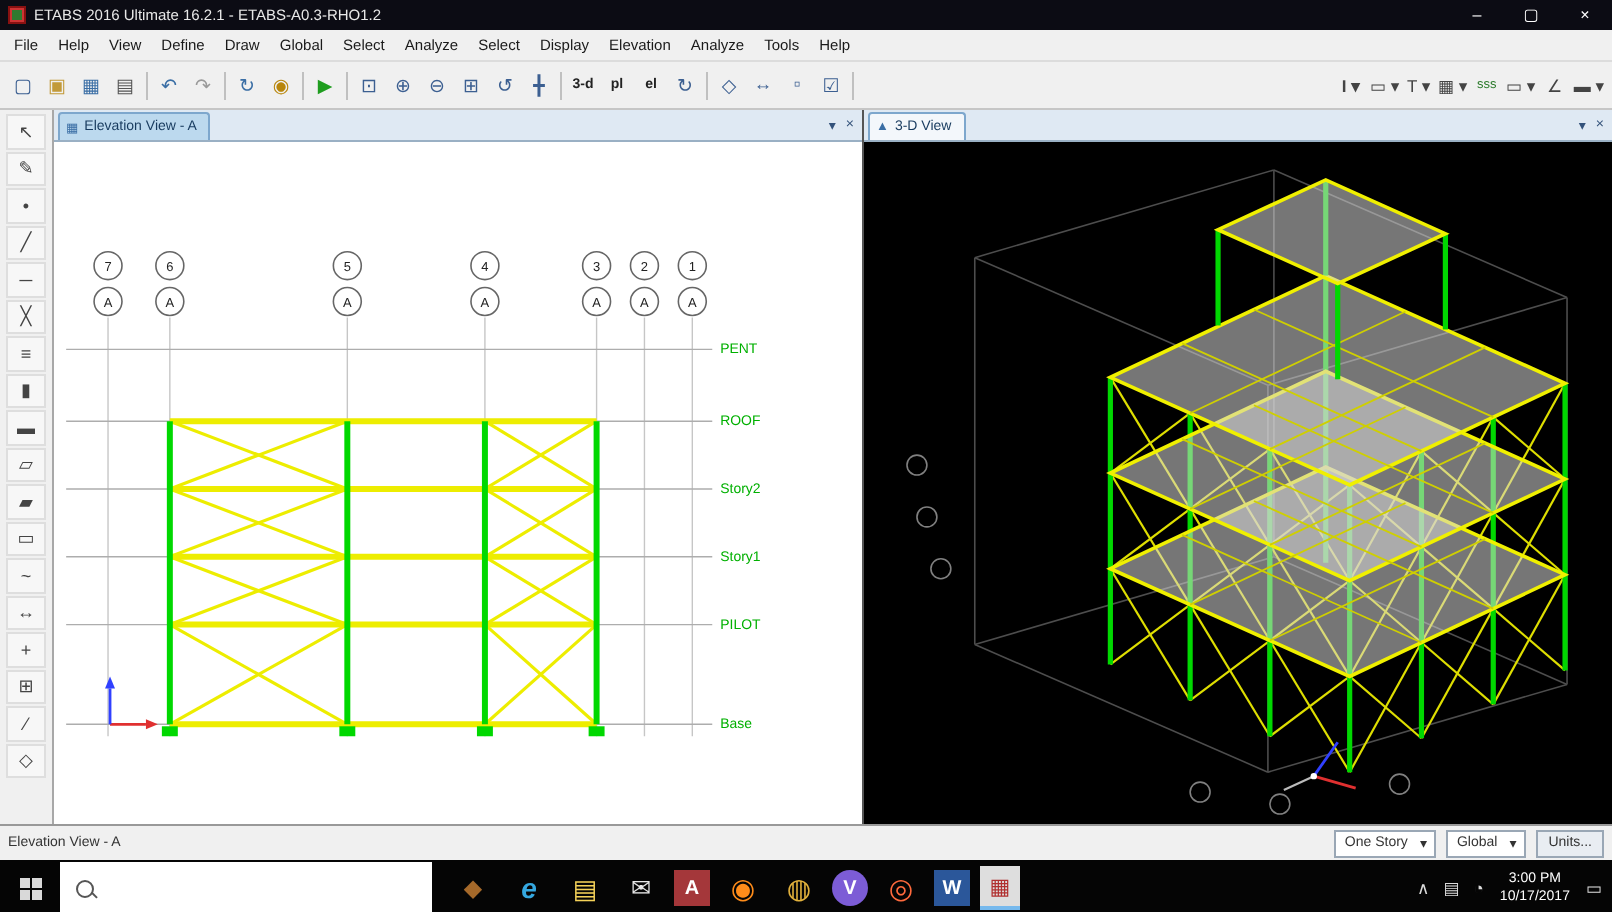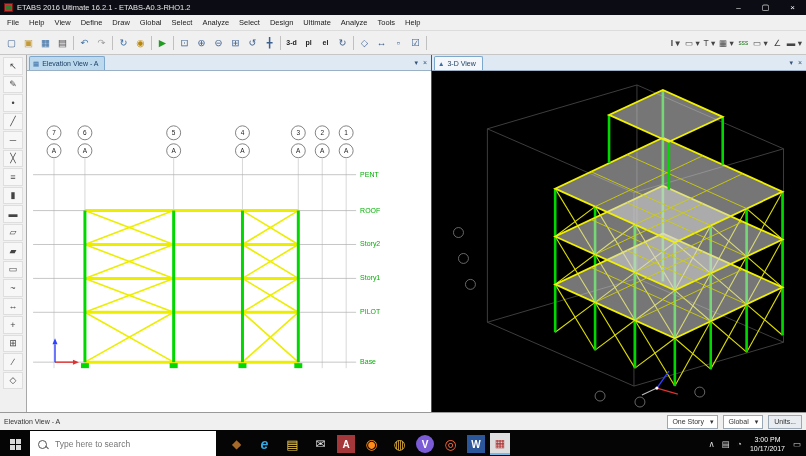--- a/index.html
+++ b/index.html
@@ -107,23 +107,23 @@
       <span class="menu-item" data-name="menu-draw">Draw</span>
 
       <span class="menu-item" data-name="menu-select">Global</span>
 
       <span class="menu-item" data-name="menu-assign">Select</span>
 
       <span class="menu-item" data-name="menu-analyze">Analyze</span>
 
       <span class="menu-item" data-name="menu-display">Select</span>
 
-      <span class="menu-item" data-name="menu-design">Design</span>
-
-      <span class="menu-item" data-name="menu-detailing">Ultimate</span>
+      <span class="menu-item" data-name="menu-design">Display</span>
+
+      <span class="menu-item" data-name="menu-detailing">Elevation</span>
 
       <span class="menu-item" data-name="menu-options">Analyze</span>
 
       <span class="menu-item" data-name="menu-tools">Tools</span>
 
       <span class="menu-item" data-name="menu-help">Help</span>
     </div>
 
   <div class="toolbar" data-name="main-toolbar">
     <div style="display:flex;align-items:center;">
@@ -523,21 +523,20 @@
     <div class="start" data-name="start-button">
       <div class="winlogo" data-name="windows-logo-icon">
         <div></div>
           <div></div>
           <div></div>
           <div></div>
       </div>
     </div>
     <div class="search-box" data-name="taskbar-search">
       <span class="search-mag" data-name="search-icon"></span>
-      <input data-name="search-input" placeholder="Type here to search" style="">
     </div>
     <div class="task-icons">
 
         <span class="task-icon" data-name="defender-shield-icon" style="color: rgb(165, 105, 42);">◆</span>
 
         <span class="task-icon" data-name="edge-browser-icon" style="color: rgb(53, 168, 224); font-weight: bold; font-style: italic; font-size: 14px;">e</span>
 
         <span class="task-icon" data-name="file-explorer-icon" style="color: rgb(245, 210, 89); font-size: 13px;">▤</span>
 
         <span class="task-icon" data-name="mail-icon" style="color: rgb(232, 232, 232); font-size: 12px;">✉</span>

